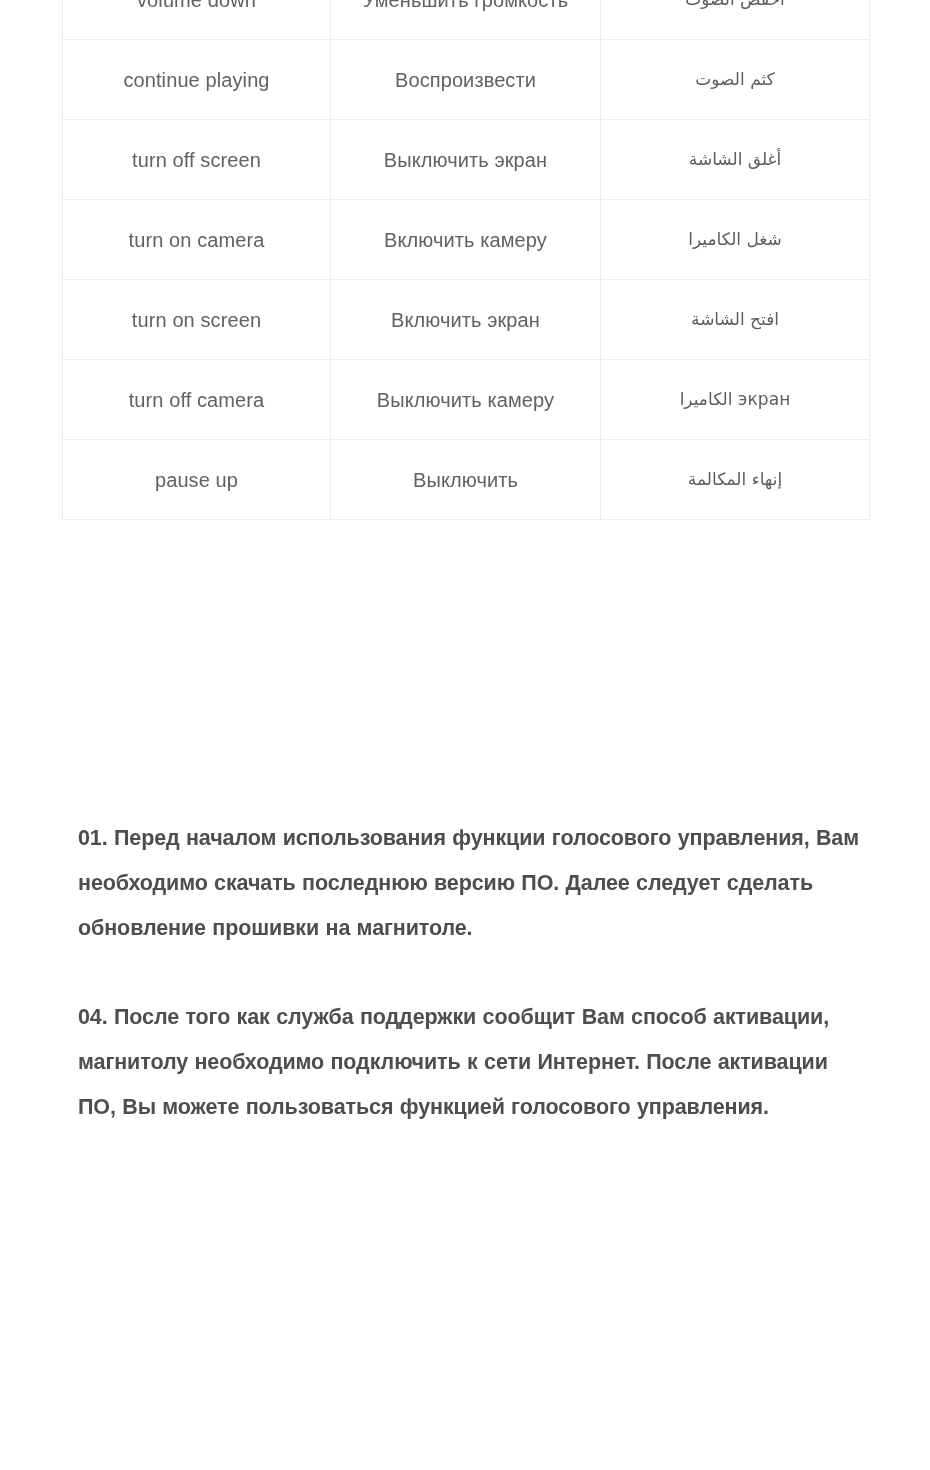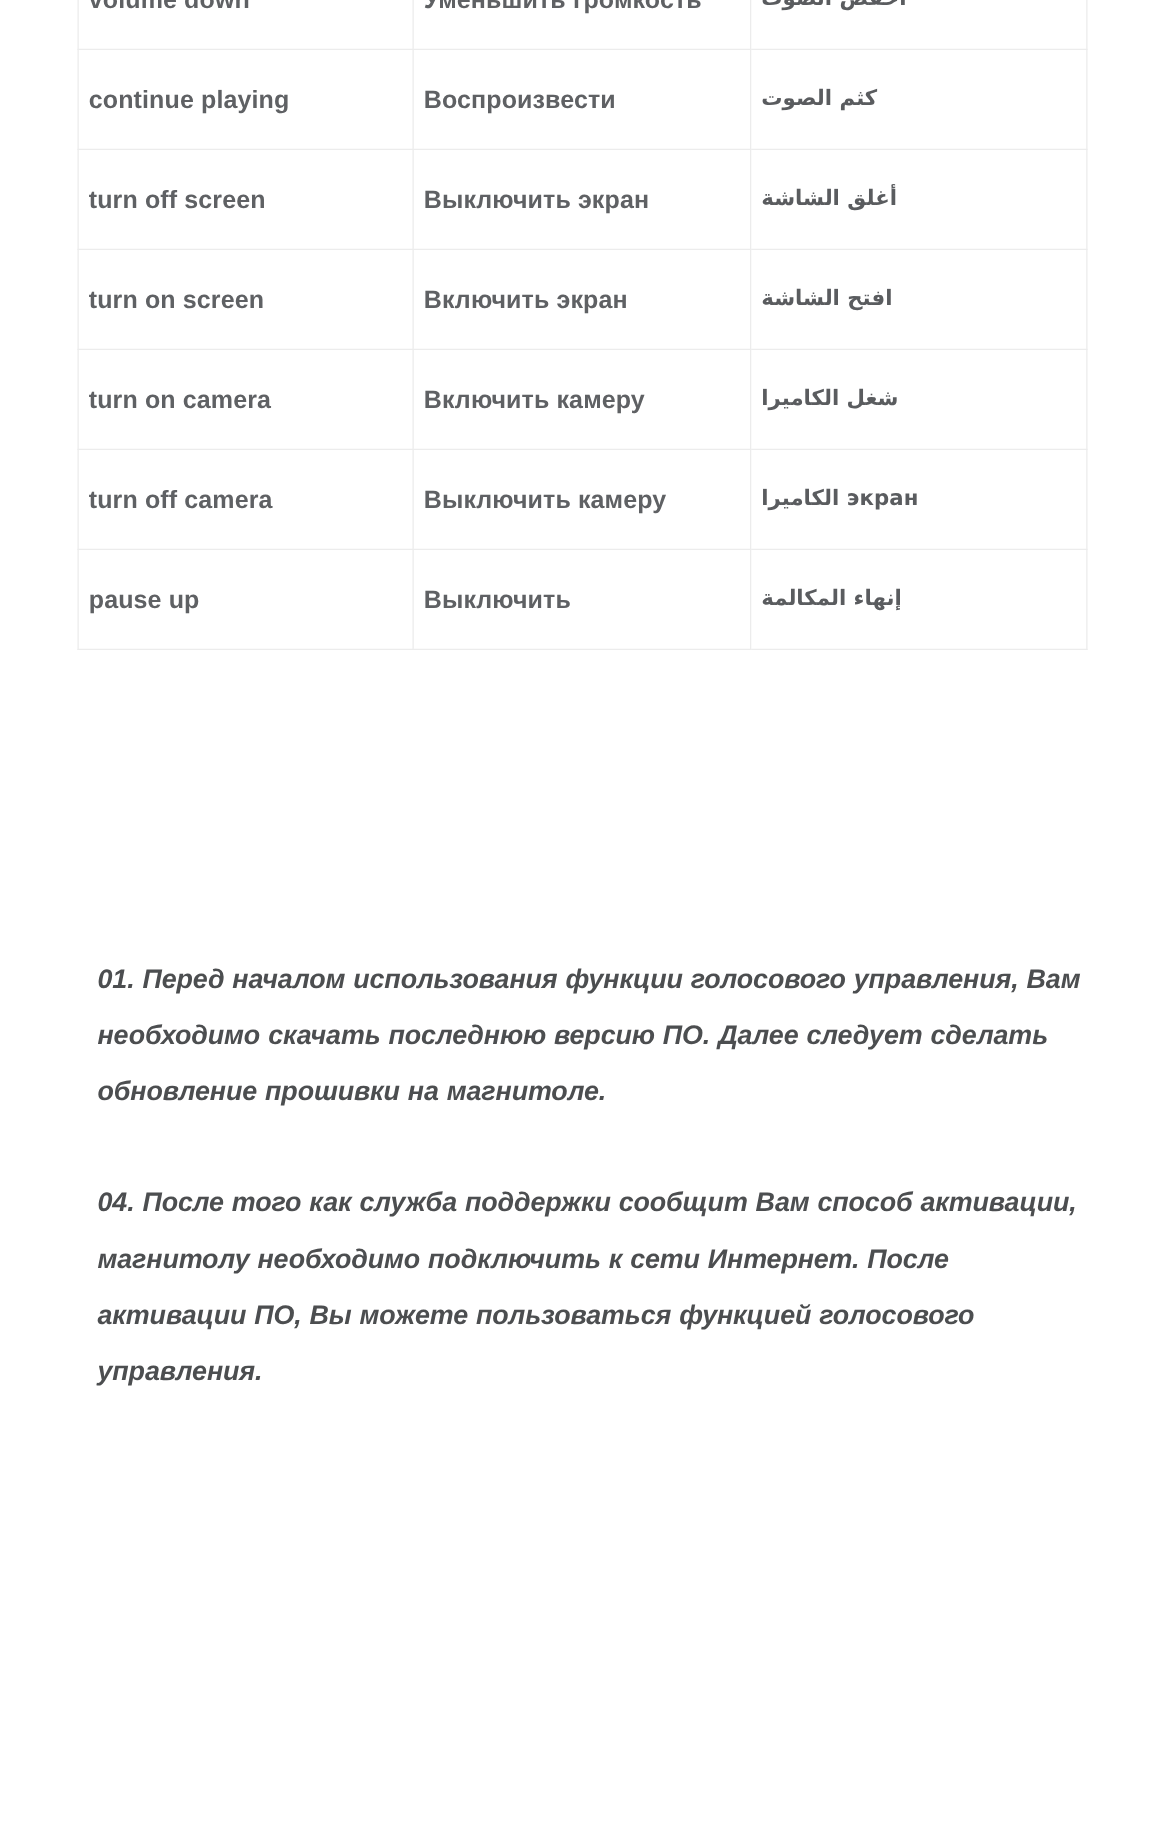--- a/index.html
+++ b/index.html
@@ -29,43 +29,42 @@
     table-layout: fixed;
   }
   table.cmd-table col.c-en  { width: 268px; }
   table.cmd-table col.c-ru  { width: 270px; }
   table.cmd-table col.c-ar  { width: 269px; }
 
   table.cmd-table td {
     height: 80px;
     box-sizing: border-box;
     border: 1px solid #ececec;
-    text-align: left;
+    text-align: center;
     vertical-align: middle;
     color: #5f6164;
     font-size: 20px;
-    font-weight: 700;
+    font-weight: 400;
     line-height: 1.3;
     padding: 4px 8px;
     letter-spacing: 0.1px;
   }
   table.cmd-table td.ar {
     direction: rtl;
     font-size: 17px;
     font-family: "DejaVu Sans", "Liberation Sans", sans-serif;
     color: #5a5c5f;
   }
 
   
   .notes {
     position: absolute;
     left: 78px;
-    top: 761px;
+    top: 816px;
     width: 790px;
-    font-style: italic;
   }
   .notes p {
     margin: 0 0 44px 0;
     color: #4c4e50;
     font-size: 21.5px;
     line-height: 45px;
     font-weight: 700;
     letter-spacing: -0.1px;
     word-spacing: 0.5px;
   }
@@ -91,28 +90,28 @@
         <td>continue playing</td>
         <td>Воспроизвести</td>
         <td class="ar">كثم الصوت</td>
       </tr>
       <tr>
         <td>turn off screen</td>
         <td>Выключить экран</td>
         <td class="ar">أغلق الشاشة</td>
       </tr>
       <tr>
+        <td>turn on camera</td>
+        <td>Включить камеру</td>
+        <td class="ar">شغل الكاميرا</td>
+      </tr>
+      <tr>
         <td>turn on screen</td>
         <td>Включить экран</td>
         <td class="ar">افتح الشاشة</td>
-      </tr>
-      <tr>
-        <td>turn on camera</td>
-        <td>Включить камеру</td>
-        <td class="ar">شغل الكاميرا</td>
       </tr>
       <tr>
         <td>turn off camera</td>
         <td>Выключить камеру</td>
         <td class="ar">экран الكاميرا</td>
       </tr>
       <tr>
         <td>pause up</td>
         <td>Выключить</td>
         <td class="ar">إنهاء المكالمة</td>

